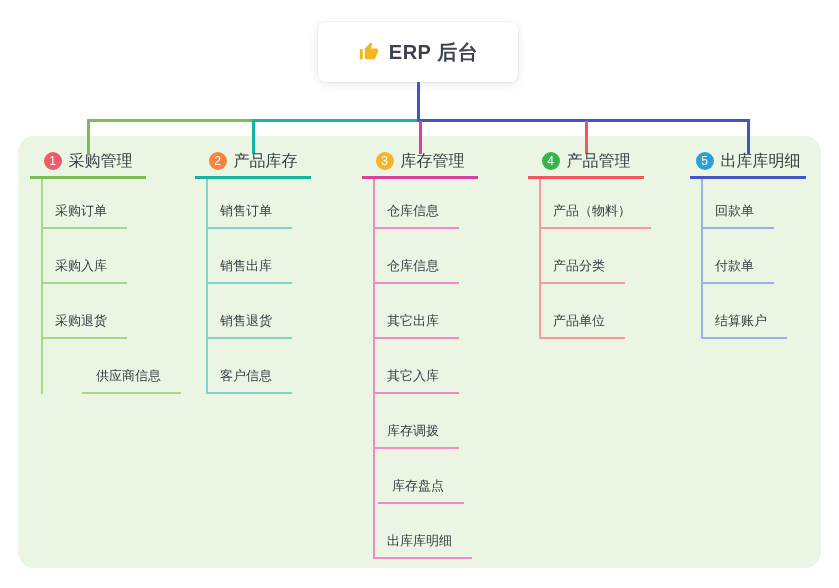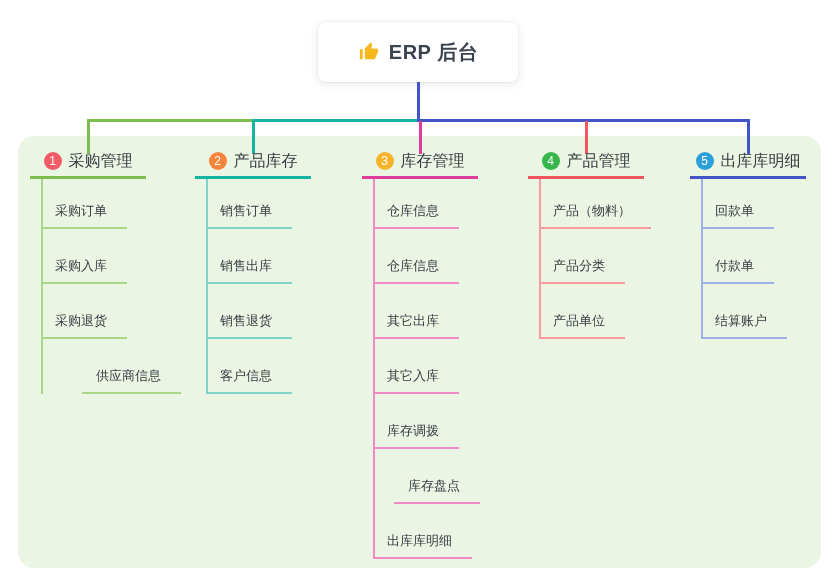--- a/index.html
+++ b/index.html
@@ -87,21 +87,21 @@
       <div class="child-node" style="left: 206px; top: 366px; border-bottom: 2px solid rgb(127, 211, 201); color: rgb(54, 60, 66);">客户信息</div>
       <div class="branch-header" style="left: 362px; top: 146px; border-bottom: 3px solid rgb(223, 61, 156); color: rgb(54, 60, 66);">
         <span class="badge" style="background: rgb(247, 179, 43);">3</span>
         <span>库存管理</span>
       </div>
       <div class="child-node" style="left: 373px; top: 201px; border-bottom: 2px solid rgb(239, 138, 196); color: rgb(54, 60, 66);">仓库信息</div>
       <div class="child-node" style="left: 373px; top: 256px; border-bottom: 2px solid rgb(239, 138, 196); color: rgb(54, 60, 66);">仓库信息</div>
       <div class="child-node" style="left: 373px; top: 311px; border-bottom: 2px solid rgb(239, 138, 196); color: rgb(54, 60, 66);">其它出库</div>
       <div class="child-node" style="left: 373px; top: 366px; border-bottom: 2px solid rgb(239, 138, 196); color: rgb(54, 60, 66);">其它入库</div>
       <div class="child-node" style="left: 373px; top: 421px; border-bottom: 2px solid rgb(239, 138, 196); color: rgb(54, 60, 66);">库存调拨</div>
-      <div class="child-node" style="left: 394px; top: 476px; border-bottom: 2px solid rgb(239, 138, 196); color: rgb(54, 60, 66);">库存盘点</div>
+      <div class="child-node" style="left: 378px; top: 476px; border-bottom: 2px solid rgb(239, 138, 196); color: rgb(54, 60, 66);">库存盘点</div>
       <div class="child-node" style="left: 373px; top: 531px; border-bottom: 2px solid rgb(239, 138, 196); color: rgb(54, 60, 66);">出库库明细</div>
       <div class="branch-header" style="left: 528px; top: 146px; border-bottom: 3px solid rgb(244, 85, 95); color: rgb(54, 60, 66);">
         <span class="badge" style="background: rgb(53, 181, 74);">4</span>
         <span>产品管理</span>
       </div>
       <div class="child-node" style="left: 539px; top: 201px; border-bottom: 2px solid rgb(248, 155, 161); color: rgb(54, 60, 66);">产品（物料）</div>
       <div class="child-node" style="left: 539px; top: 256px; border-bottom: 2px solid rgb(248, 155, 161); color: rgb(54, 60, 66);">产品分类</div>
       <div class="child-node" style="left: 539px; top: 311px; border-bottom: 2px solid rgb(248, 155, 161); color: rgb(54, 60, 66);">产品单位</div>
       <div class="branch-header" style="left: 690px; top: 146px; border-bottom: 3px solid rgb(67, 85, 198); color: rgb(54, 60, 66);">
         <span class="badge" style="background: rgb(43, 160, 216);">5</span>

